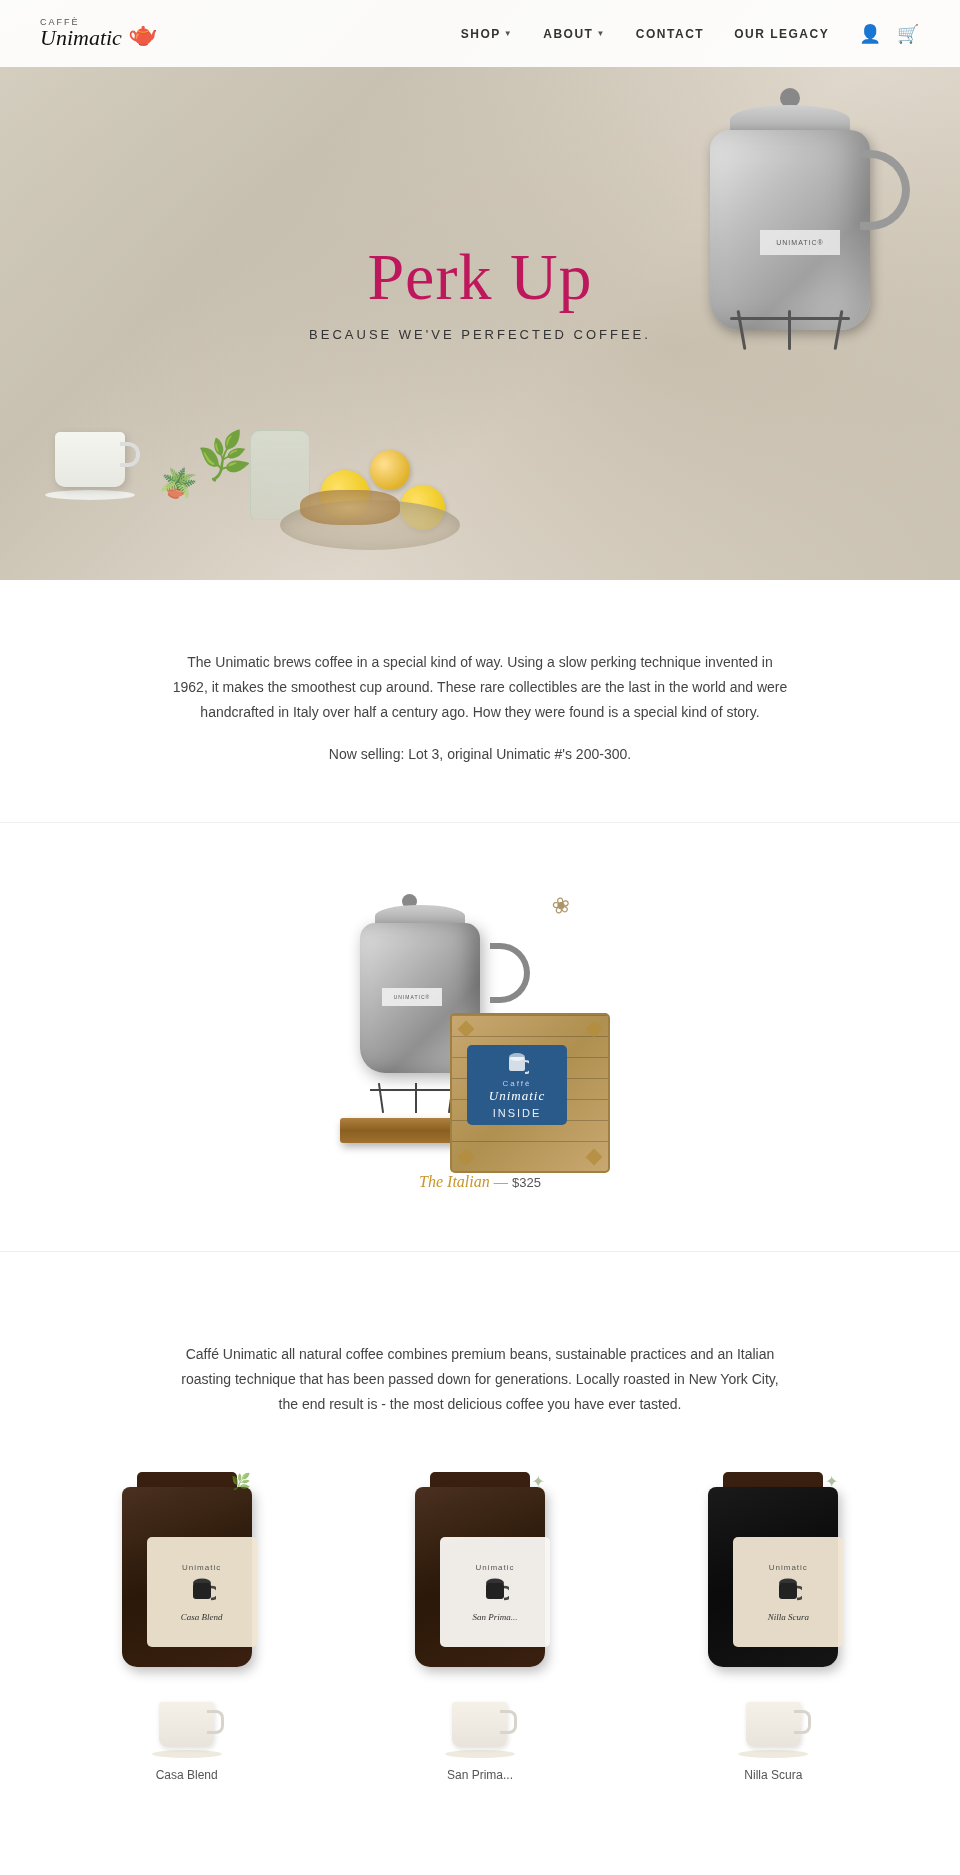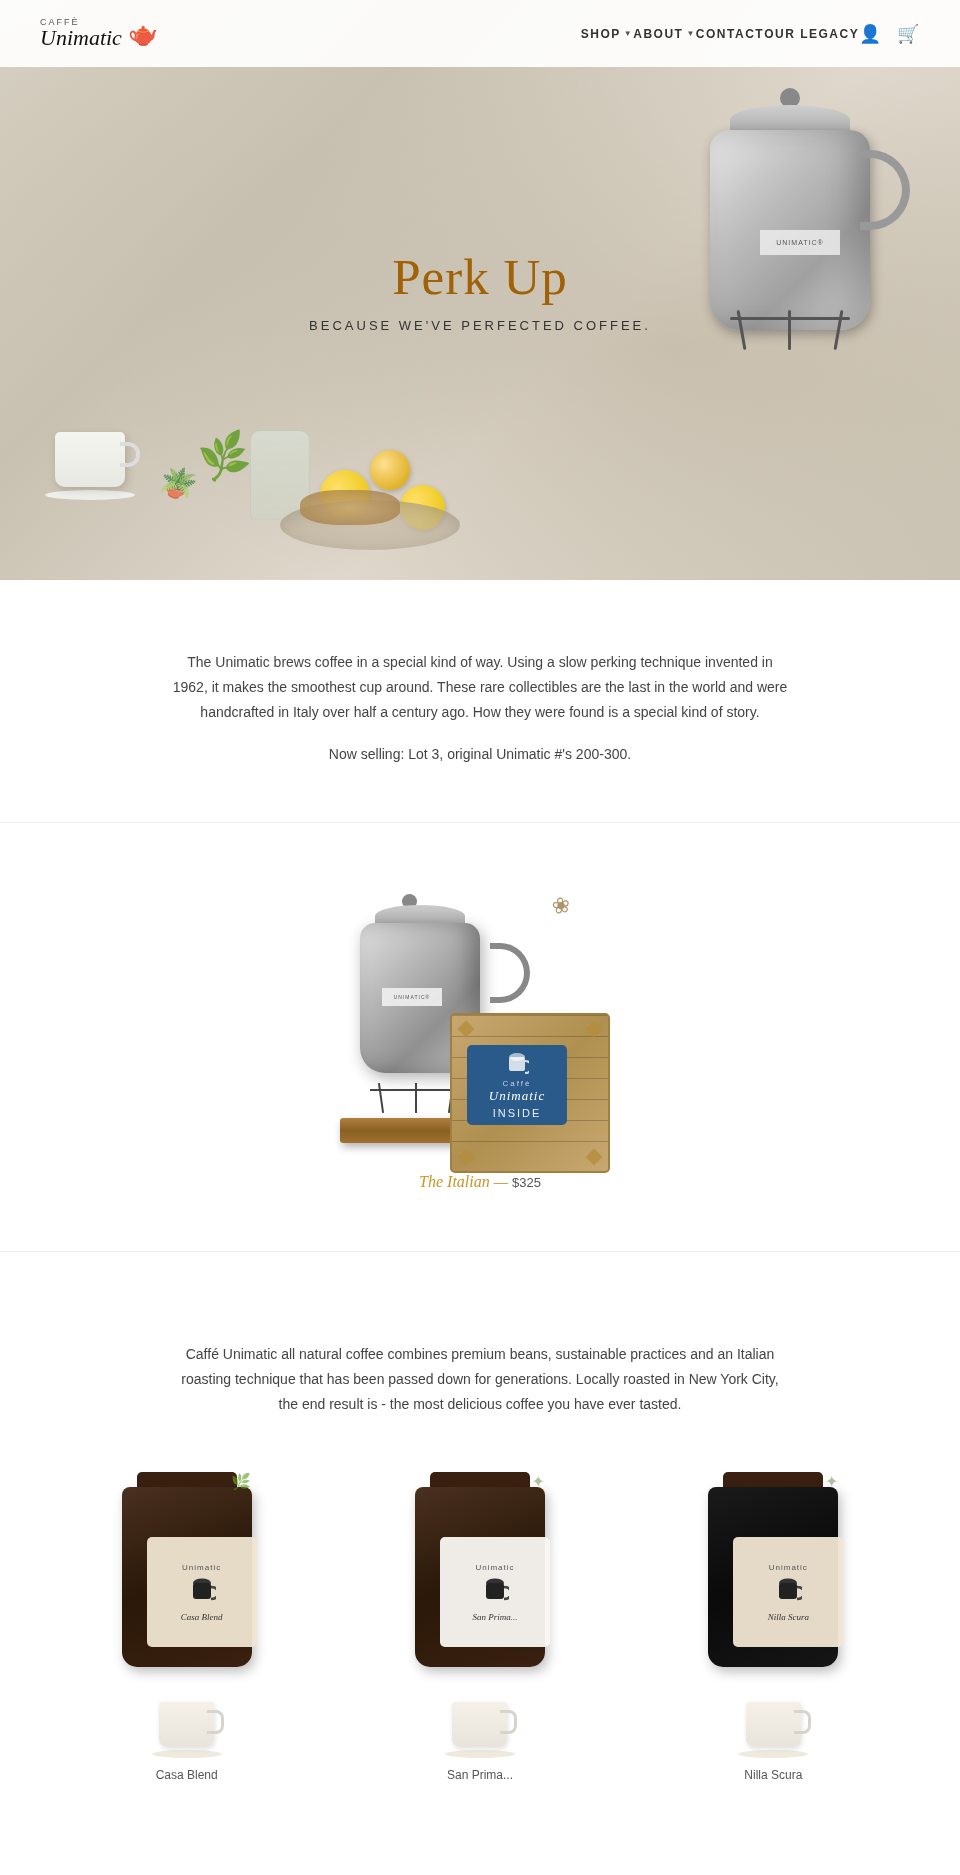--- a/index.html
+++ b/index.html
@@ -37,20 +37,21 @@
       color: #111;
       font-family: 'Georgia', serif;
       font-style: italic;
     }
     .logo-icon {
       font-size: 24px;
     }
     nav {
       display: flex;
       align-items: center;
+      gap: 30px;
     }
     nav a {
       text-decoration: none;
       color: #333;
       font-size: 12px;
       letter-spacing: 1.5px;
       font-family: Arial, sans-serif;
       font-weight: 600;
       text-transform: uppercase;
     }
@@ -255,23 +256,23 @@
     
     .hero-content {
       position: absolute;
       top: 50%;
       left: 50%;
       transform: translate(-50%, -50%);
       text-align: center;
       z-index: 5;
     }
     .hero-title {
-      font-size: 51px;
+      font-size: 66px;
       font-weight: 400;
-      color: #a16207;
+      color: #be185d;
       font-family: 'Georgia', serif;
       margin-bottom: 12px;
       letter-spacing: 1px;
     }
     .hero-subtitle {
       font-size: 13px;
       letter-spacing: 3px;
       color: #333;
       font-family: Arial, sans-serif;
       font-weight: 400;

